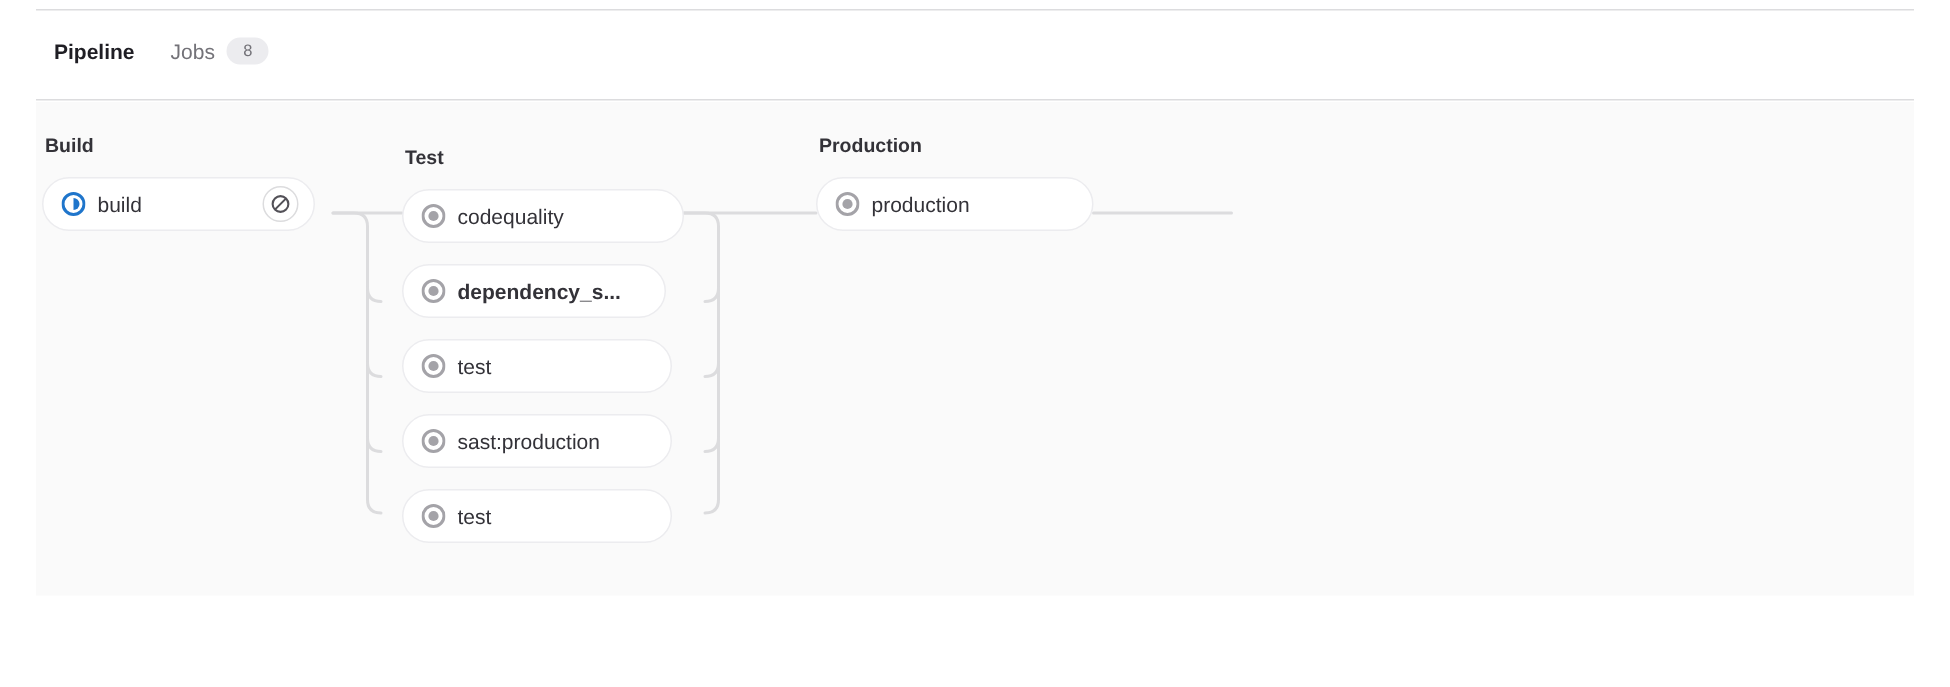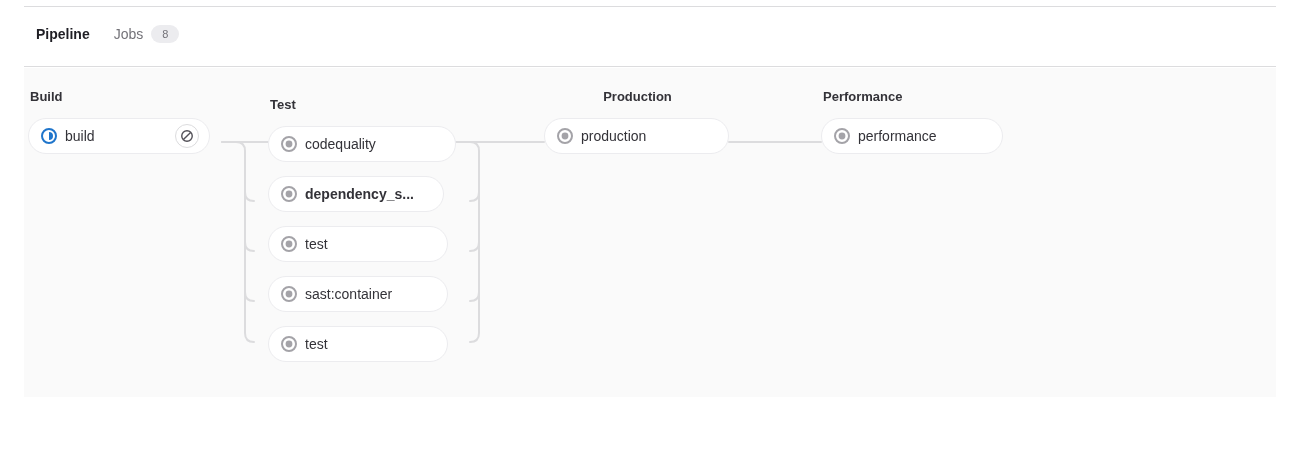--- a/index.html
+++ b/index.html
@@ -240,51 +240,39 @@
           <circle cx="8" cy="8" r="7" fill="none" stroke="#a4a3a8" stroke-width="2"></circle>
           <circle cx="8" cy="8" r="3.4" fill="#a4a3a8"></circle>
         </svg>
         <span class="job-label">test</span>
       </div>
       <div class="job" style="width:180px;">
         <svg class="status-icon" viewBox="0 0 16 16">
           <circle cx="8" cy="8" r="7" fill="none" stroke="#a4a3a8" stroke-width="2"></circle>
           <circle cx="8" cy="8" r="3.4" fill="#a4a3a8"></circle>
         </svg>
-        <span class="job-label">sast:container</span>
+        <span class="job-label">sast:production</span>
       </div>
       <div class="job" style="width:180px;">
         <svg class="status-icon" viewBox="0 0 16 16">
           <circle cx="8" cy="8" r="7" fill="none" stroke="#a4a3a8" stroke-width="2"></circle>
           <circle cx="8" cy="8" r="3.4" fill="#a4a3a8"></circle>
         </svg>
         <span class="job-label">test</span>
       </div>
     </div>
   </div>
 
-  <div class="stage" style="left:520px; top:20px;text-align:center;">
+  <div class="stage" style="left:520px; top:20px;">
     <div class="stage-title">Production</div>
     <div class="stage-jobs">
       <div class="job" style="width:185px;">
         <svg class="status-icon" viewBox="0 0 16 16">
           <circle cx="8" cy="8" r="7" fill="none" stroke="#a4a3a8" stroke-width="2"></circle>
           <circle cx="8" cy="8" r="3.4" fill="#a4a3a8"></circle>
         </svg>
         <span class="job-label">production</span>
       </div>
     </div>
   </div>
 
-  <div class="stage" style="left:797px; top:20px;">
-    <div class="stage-title">Performance</div>
-    <div class="stage-jobs">
-      <div class="job" style="width:182px;">
-        <svg class="status-icon" viewBox="0 0 16 16">
-          <circle cx="8" cy="8" r="7" fill="none" stroke="#a4a3a8" stroke-width="2"></circle>
-          <circle cx="8" cy="8" r="3.4" fill="#a4a3a8"></circle>
-        </svg>
-        <span class="job-label">performance</span>
-      </div>
-    </div>
-  </div>
 
 </div>
 
 </body></html>

